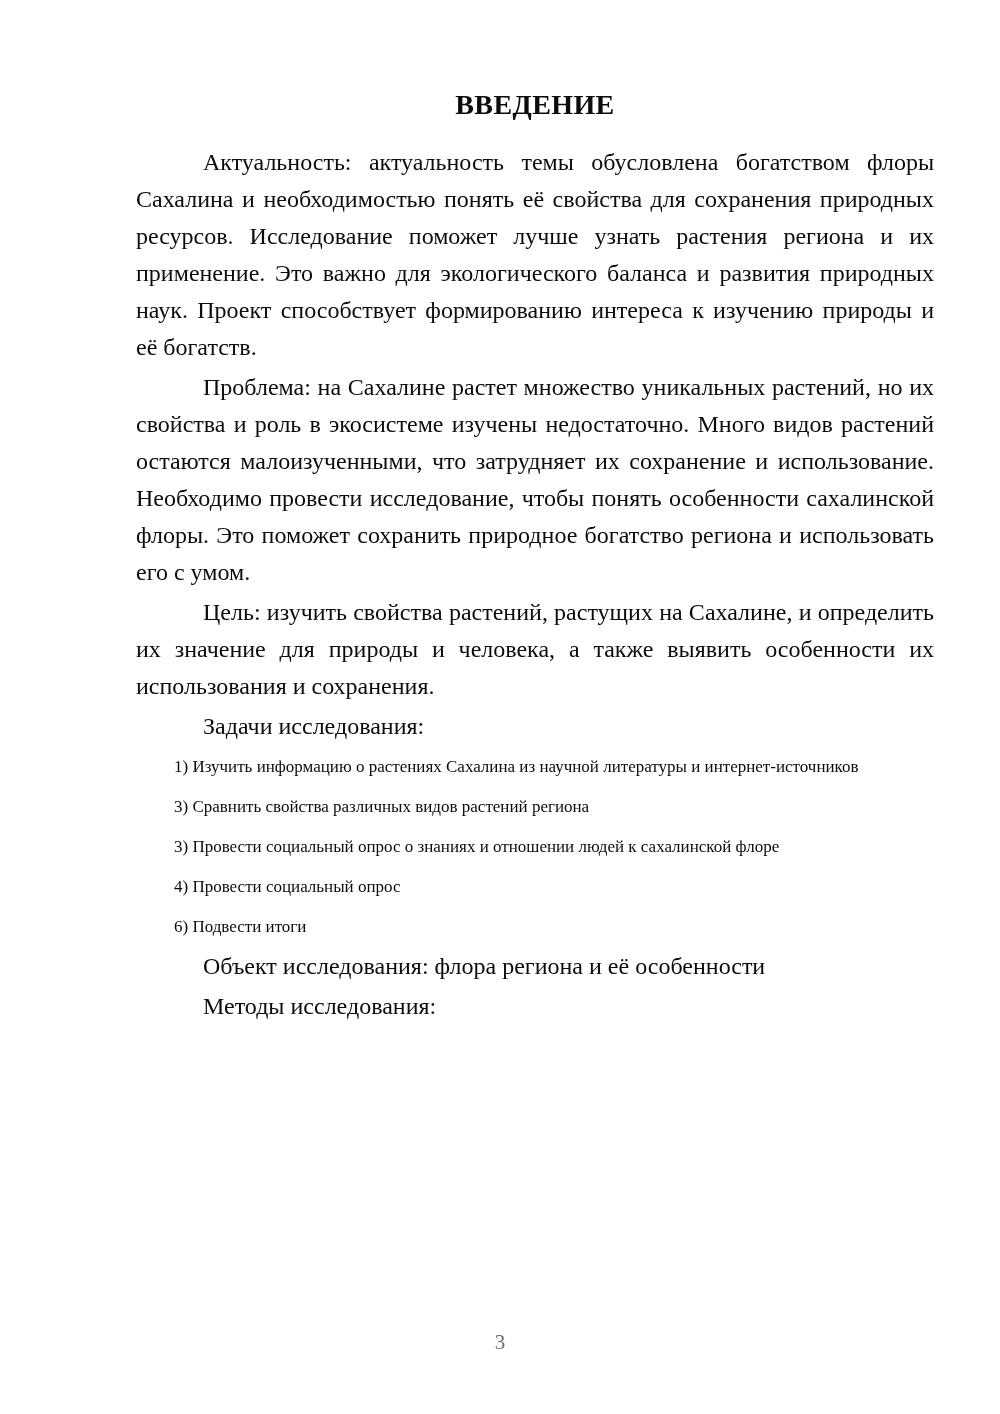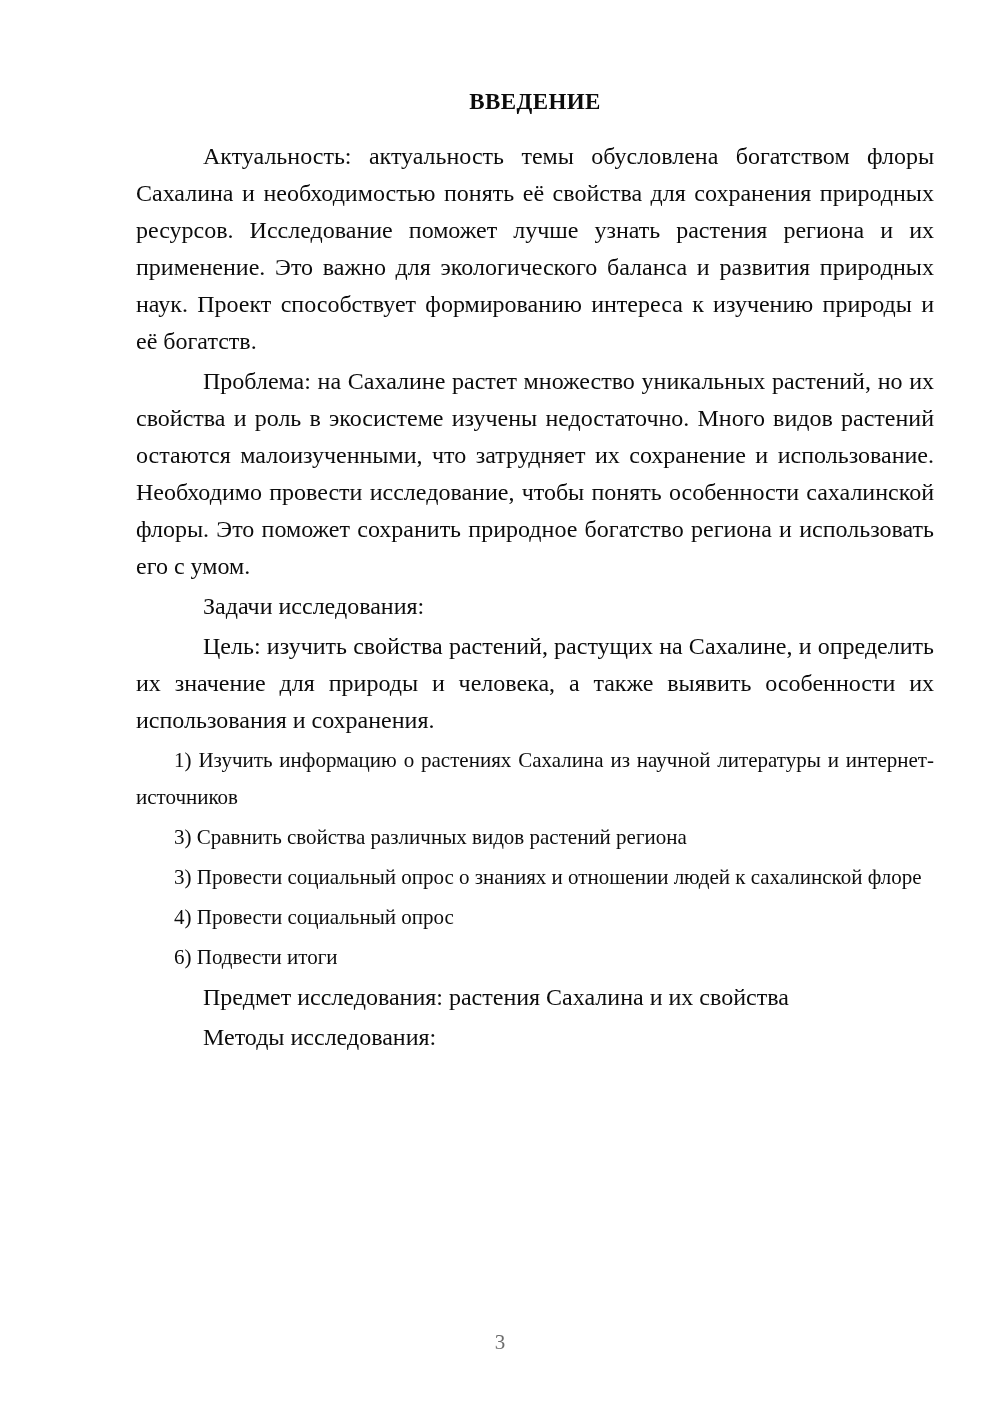--- a/index.html
+++ b/index.html
@@ -22,21 +22,21 @@
   }
 
   .content {
     position: absolute;
     left: 136px;
     top: 88px;
     width: 798px;
   }
 
   .doc-title {
-    font-size: 23px;
+    font-size: 28px;
     font-weight: bold;
     text-align: center;
     letter-spacing: 0.4px;
     line-height: 1.2;
     margin: 0 0 22px 0;
   }
 
   
   p.para {
     font-size: 24px;
@@ -48,21 +48,21 @@
     hyphens: none;
     word-spacing: 0px;
   }
 
   p.para:last-child {
     margin-bottom: 14px;
   }
 
   
   p.task {
-    font-size: 21px;
+    font-size: 17px;
     line-height: 37px;
     text-align: justify;
     text-justify: inter-word;
     text-indent: 38px;
     margin: 0 0 3px 0;
   }
 
   
   p.noj {
     text-align: left;
@@ -85,36 +85,36 @@
 <div class="page">
 
   <div class="content">
 
     <h1 class="doc-title">ВВЕДЕНИЕ</h1>
 
     <p class="para">Актуальность: актуальность темы обусловлена богатством флоры Сахалина и необходимостью понять её свойства для сохранения природных ресурсов. Исследование поможет лучше узнать растения региона и их применение. Это важно для экологического баланса и развития природных наук. Проект способствует формированию интереса к изучению природы и её богатств.</p>
 
     <p class="para">Проблема: на Сахалине растет множество уникальных растений, но их свойства и роль в экосистеме изучены недостаточно. Много видов растений остаются малоизученными, что затрудняет их сохранение и использование. Необходимо провести исследование, чтобы понять особенности сахалинской флоры. Это поможет сохранить природное богатство региона и использовать его с умом.</p>
 
+    <p class="para">Цель: изучить свойства растений, растущих на Сахалине, и определить их значение для природы и человека, а также выявить особенности их использования и сохранения.</p>
+
     <p class="para noj">Задачи исследования:</p>
-
-    <p class="para">Цель: изучить свойства растений, растущих на Сахалине, и определить их значение для природы и человека, а также выявить особенности их использования и сохранения.</p>
 
     <p class="task">1) Изучить информацию о растениях Сахалина из научной литературы и интернет-источников</p>
 
     <p class="task noj">3) Сравнить свойства различных видов растений региона</p>
 
     <p class="task">3) Провести социальный опрос о знаниях и отношении людей к сахалинской флоре</p>
 
     <p class="task noj">4) Провести социальный опрос</p>
 
     <p class="task noj">6) Подвести итоги</p>
 
+    <p class="para noj">Объект исследования: флора региона и её особенности</p>
 
-    <p class="para noj">Предмет исследования: растения Сахалина и их свойства</p>
 
 
     <p class="para noj">Методы исследования:</p>
 
   </div>
 
   <div class="page-number">3</div>
 
 </div>
 

